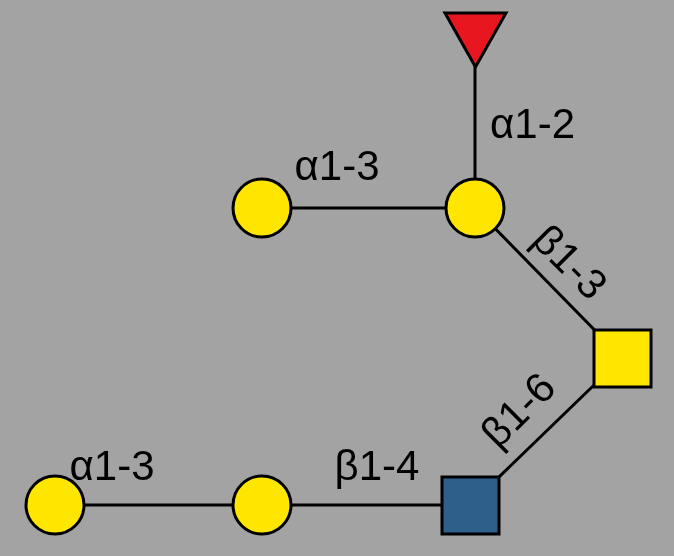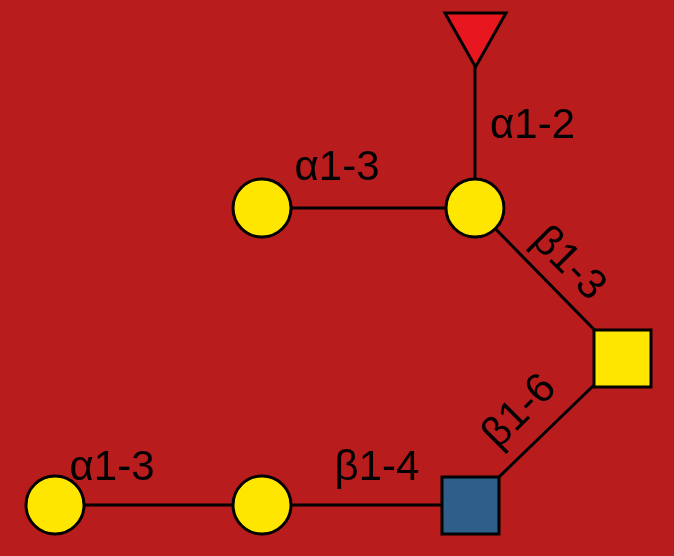--- a/index.html
+++ b/index.html
@@ -4,21 +4,21 @@
 <style>
   html, body {
     margin: 0;
     padding: 0;
     background: #ffffff;
   }
   .stage {
     position: relative;
     width: 674px;
     height: 556px;
-    background: #b91c1c;
+    background: #a3a3a3;
     overflow: hidden;
     font-family: "Liberation Sans", "DejaVu Sans", sans-serif;
   }
   svg { display: block; }
   .bond {
     stroke: #000000;
     stroke-width: 3;
     fill: none;
   }
   .node {

